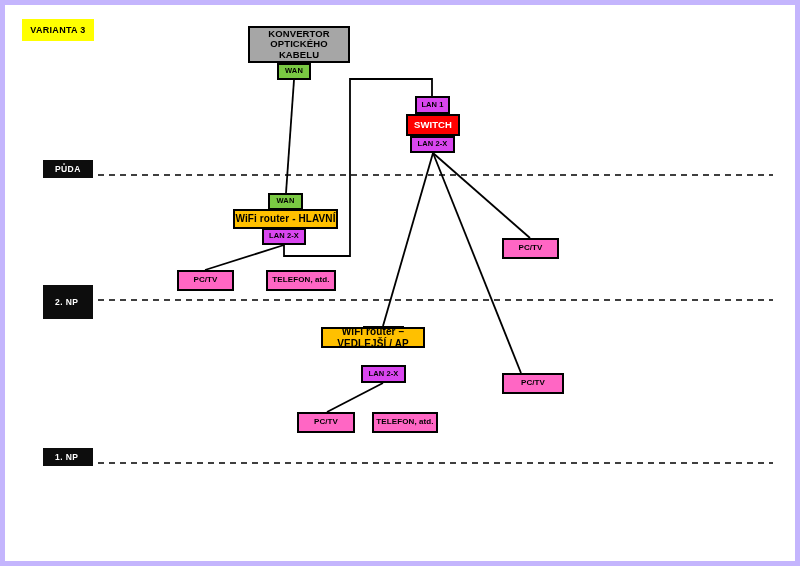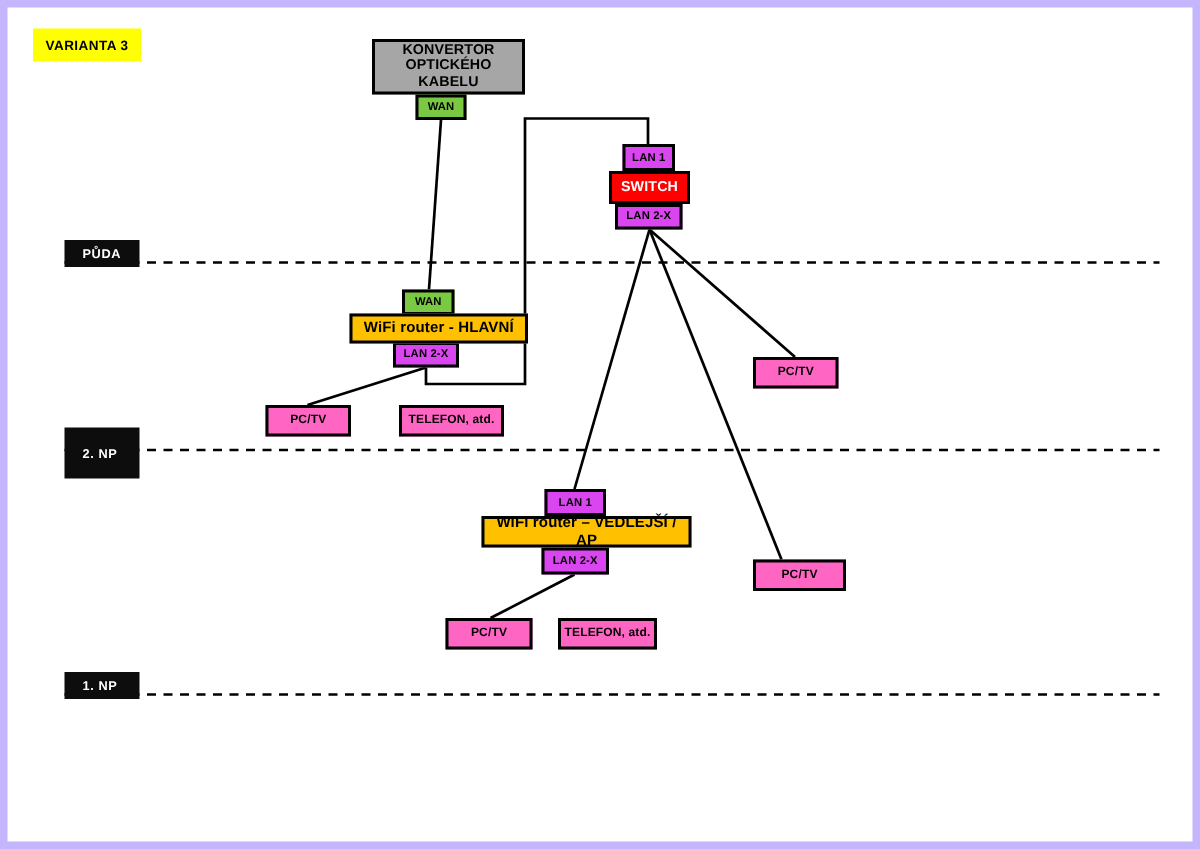--- a/index.html
+++ b/index.html
@@ -124,29 +124,29 @@
       <div class="floor-label" style="left: 38px; top: 155px; width: 50px; height: 18px;">PŮDA</div>
       <div class="floor-label" style="left: 38px; top: 280px; width: 50px; height: 34px;">2. NP</div>
       <div class="floor-label" style="left: 38px; top: 443px; width: 50px; height: 18px;">1. NP</div>
     </div>
 
   <div class="node converter" style="left: 243px; top: 21px; width: 102px; height: 37px;">KONVERTOR
 OPTICKÉHO KABELU</div>
   <div class="node port-wan" style="left: 272px; top: 58px; width: 34px; height: 17px;">WAN</div>
 
   <div class="node port-wan" style="left: 263px; top: 188px; width: 35px; height: 17px;">WAN</div>
-  <div class="node router" style="left: 228px; top: 204px; width: 119px; height: 20px;">WiFi router - HLAVNÍ</div>
+  <div class="node router" style="left: 228px; top: 204px; width: 105px; height: 20px;">WiFi router - HLAVNÍ</div>
   <div class="node port-lan" style="left: 257px; top: 223px; width: 44px; height: 17px;">LAN 2-X</div>
 
   <div class="node port-lan" style="left: 410px; top: 91px; width: 35px; height: 18px;">LAN 1</div>
   <div class="node switch" style="left: 401px; top: 109px; width: 54px; height: 22px;">SWITCH</div>
   <div class="node port-lan" style="left: 405px; top: 131px; width: 45px; height: 17px;">LAN 2-X</div>
 
   <div class="node port-lan" style="left: 358px; top: 321px; width: 41px; height: 18px;">LAN 1</div>
-  <div class="node router" style="left: 316px; top: 339px; width: 140px; height: 21px;">WiFi router – VEDLEJŠÍ / AP</div>
+  <div class="node router" style="left: 316px; top: 322px; width: 104px; height: 21px;">WiFi router – VEDLEJŠÍ / AP</div>
   <div class="node port-lan" style="left: 356px; top: 360px; width: 45px; height: 18px;">LAN 2-X</div>
 
   <div class="node endpoint" style="left: 172px; top: 265px; width: 57px; height: 21px;">PC/TV</div>
   <div class="node endpoint" style="left: 261px; top: 265px; width: 70px; height: 21px;">TELEFON, atd.</div>
   <div class="node endpoint" style="left: 497px; top: 233px; width: 57px; height: 21px;">PC/TV</div>
   <div class="node endpoint" style="left: 497px; top: 368px; width: 62px; height: 21px;">PC/TV</div>
   <div class="node endpoint" style="left: 292px; top: 407px; width: 58px; height: 21px;">PC/TV</div>
   <div class="node endpoint" style="left: 367px; top: 407px; width: 66px; height: 21px;">TELEFON, atd.</div>
 
 </div>

